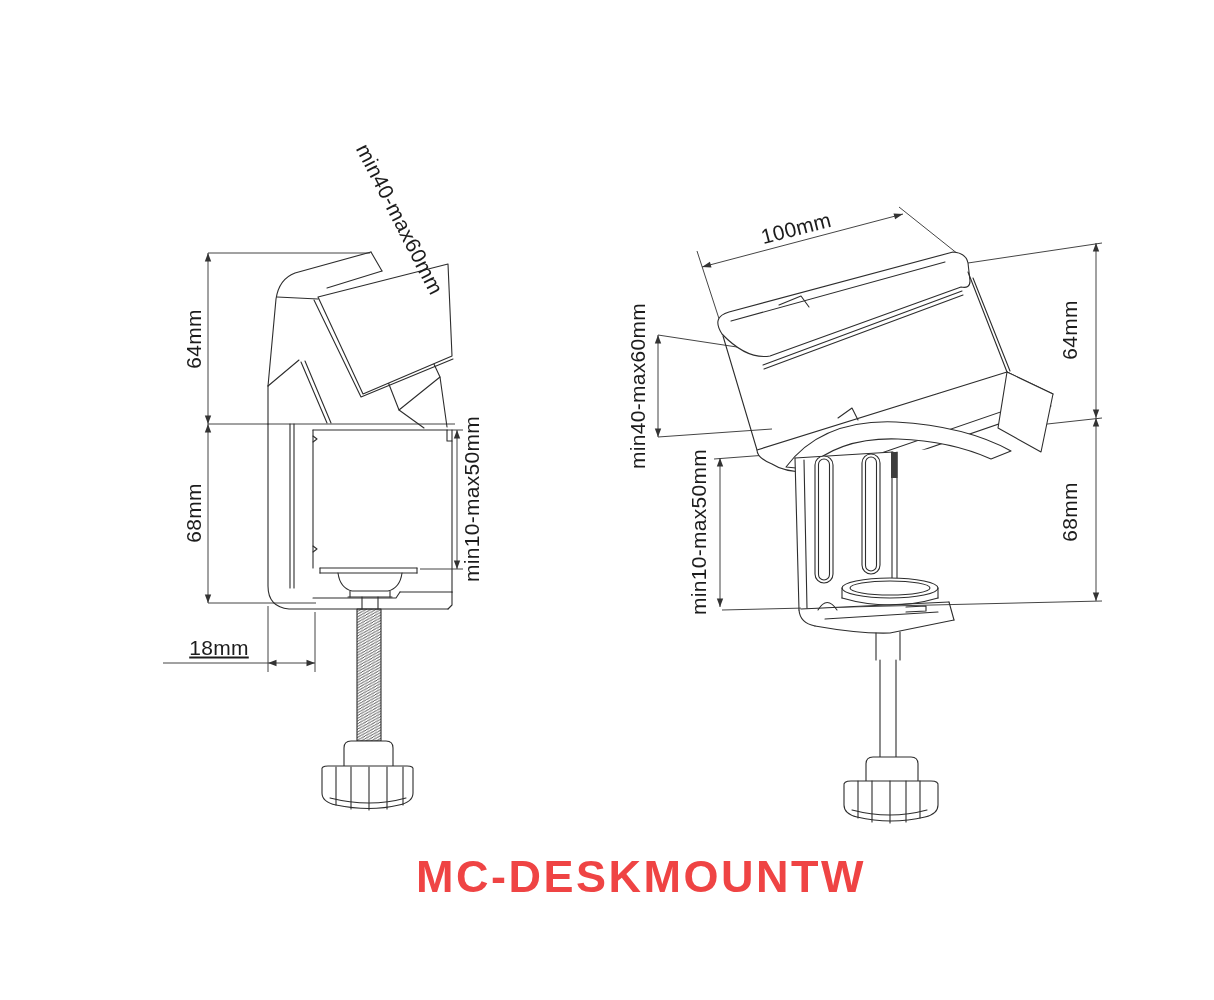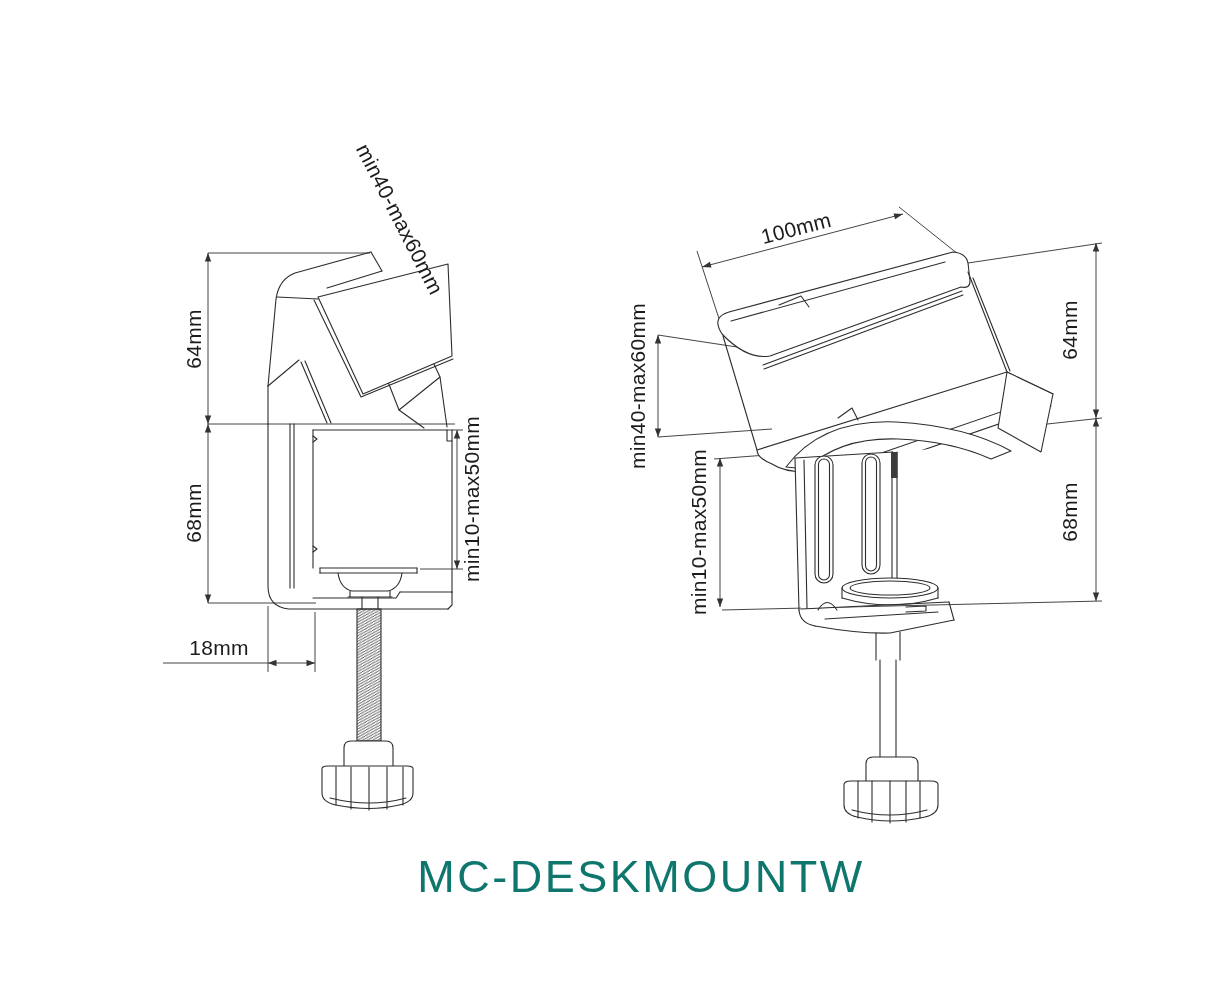--- a/index.html
+++ b/index.html
@@ -11,21 +11,21 @@
   .dim-label{
     position:absolute;font-size:21px;color:#1c1c1c;white-space:nowrap;
     transform-origin:center;line-height:1;letter-spacing:0.3px;
   }
   .rot-ccw{transform:translate(-50%,-50%) rotate(-90deg);}
   .rot-none{transform:translate(-50%,-50%);}
   .rot-63{transform:translate(-50%,-50%) rotate(63deg);}
   .rot-m14{transform:translate(-50%,-50%) rotate(-14.5deg);}
   #product-title{
     position:absolute;left:641px;top:877px;transform:translate(-50%,-50%);
-    font-size:45px;font-weight:400;letter-spacing:2.5px;color:#0f766e;
+    font-size:45px;font-weight:700;letter-spacing:2.5px;color:#ef4444;
   }
 </style>
 </head>
 <body>
 
 <div id="stage">
 
   <svg id="lineart" width="1214" height="1000" viewBox="0 0 1214 1000">
     <defs>
       <pattern id="thr" width="4" height="3" patternUnits="userSpaceOnUse" patternTransform="rotate(8)">
@@ -209,21 +209,21 @@
           <path d="M920,781 V818"></path>
         <path d="M852,810 Q890,820 927,810"></path>
       </g>
     </g>
   </svg>
 
   <div class="dim-label rot-ccw" style="left:193px;top:339px;">64mm</div>
 
   <div class="dim-label rot-ccw" style="left:193px;top:513px;">68mm</div>
 
-  <div class="dim-label rot-none" style="left:219px;top:647px;">18mm</div>
+  <div class="dim-label rot-none" style="left:219px;top:647px;text-decoration:underline;">18mm</div>
 
   <div class="dim-label rot-63" style="left:400px;top:219px;">min40-max60mm</div>
 
   <div class="dim-label rot-ccw" style="left:471px;top:499px;">min10-max50mm</div>
 
   <div class="dim-label rot-m14" style="left:796px;top:228px;">100mm</div>
 
   <div class="dim-label rot-ccw" style="left:1069px;top:330px;">64mm</div>
 
   <div class="dim-label rot-ccw" style="left:1069px;top:512px;">68mm</div>

